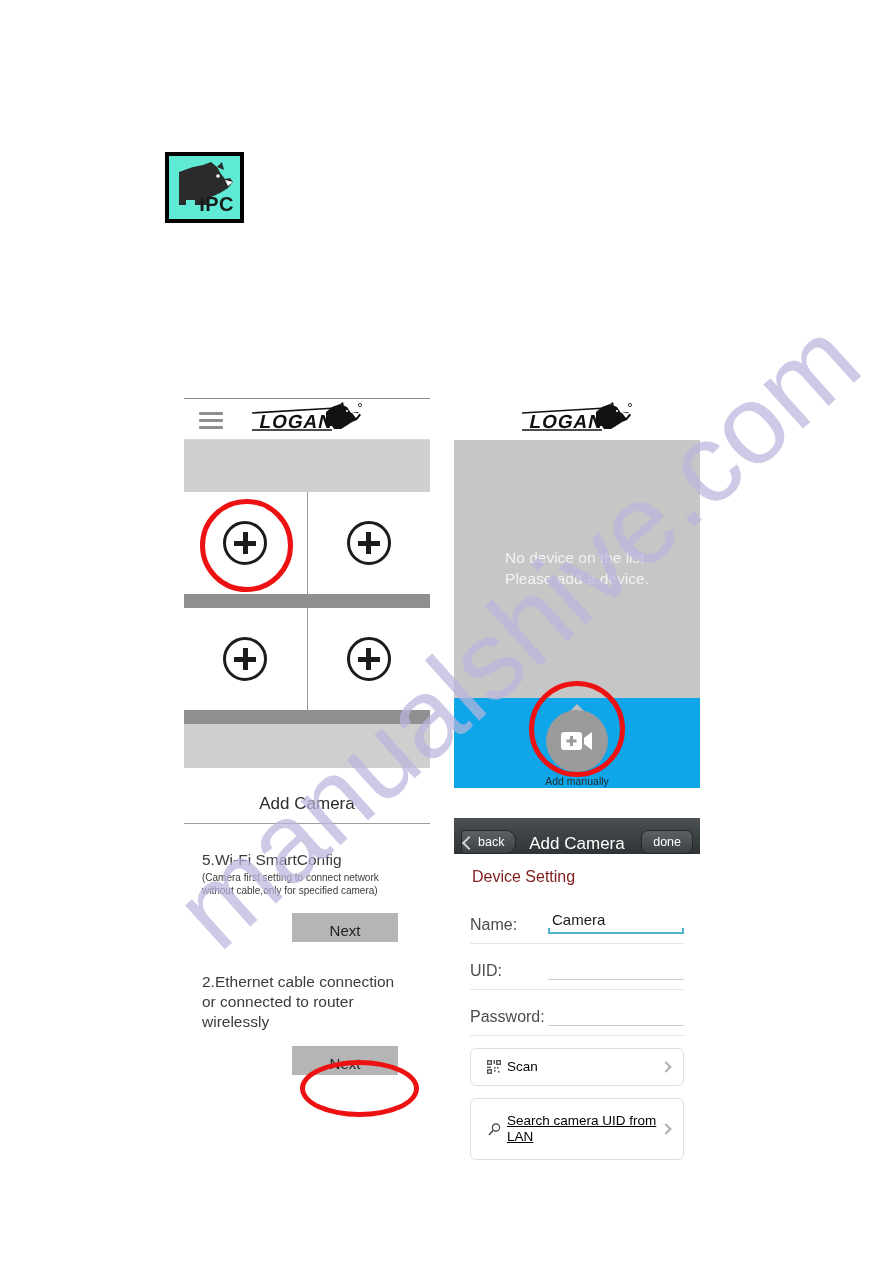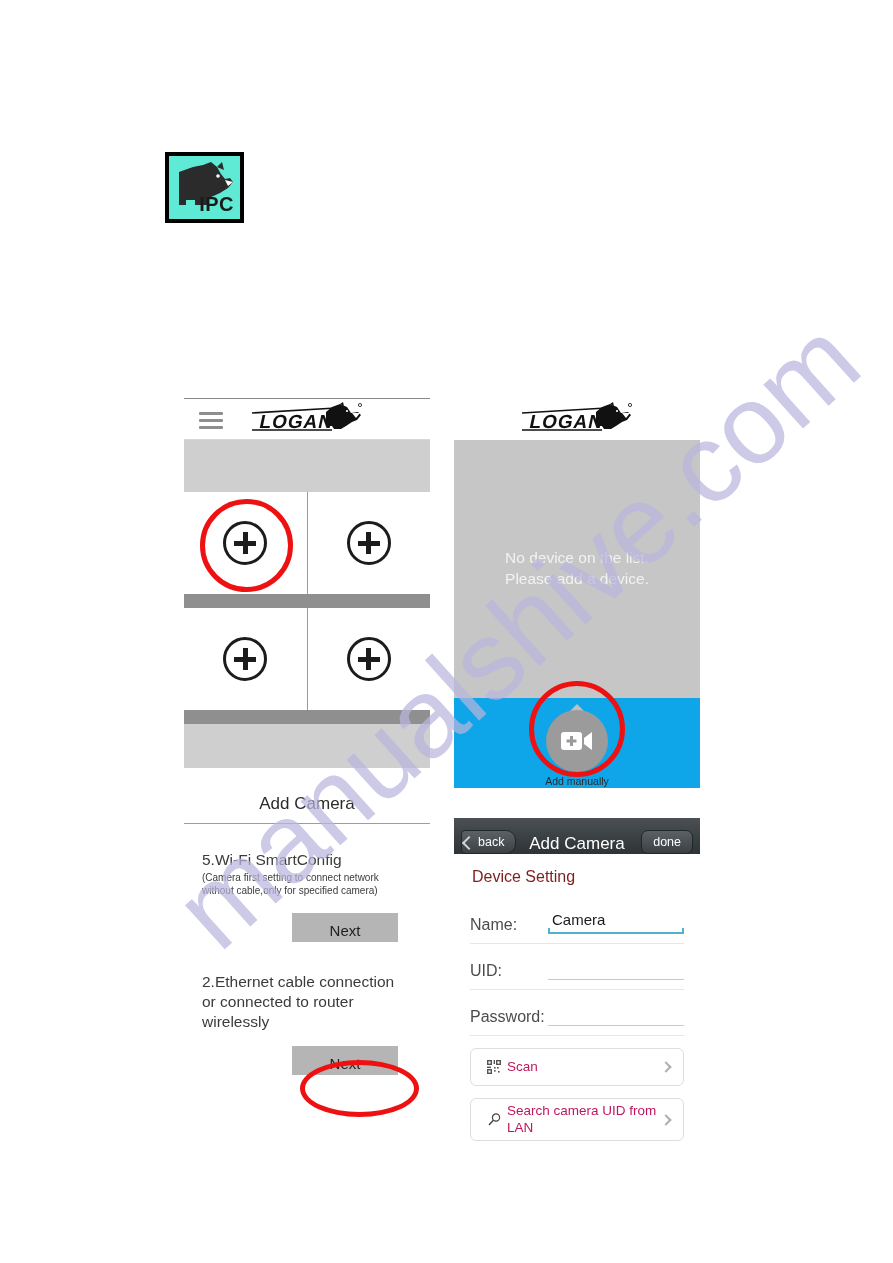--- a/index.html
+++ b/index.html
@@ -203,23 +203,23 @@
     content: ""; position: absolute; bottom: 3px; width: 2px; height: 6px; background: #4fb3d0;
   }
   .funder.active::before { left: 0; }
   .funder.active::after  { right: 0; }
 
   .action-row {
     margin-top: 12px; border: 1px solid #dedede; border-radius: 6px;
     height: 38px; display: flex; align-items: center; padding: 0 10px;
     background: #fff;
   }
-  .action-row.tall { height: 43px; }
+  .action-row.tall { height: 62px; text-decoration: underline; }
   .action-icon { width: 26px; flex: none; display: flex; align-items: center; justify-content: center; }
-  .action-label { flex: 1; font-size: 13.5px; color: #be185d; line-height: 1.2; }
+  .action-label { flex: 1; font-size: 13.5px; color: #000000; line-height: 1.2; }
   .chev {
     width: 8px; height: 8px; flex: none;
     border-top: 2px solid #b0b0b0; border-right: 2px solid #b0b0b0;
     transform: rotate(45deg); margin-right: 3px;
   }
 </style>
 </head>
 <body>
 
 <div class="page">

